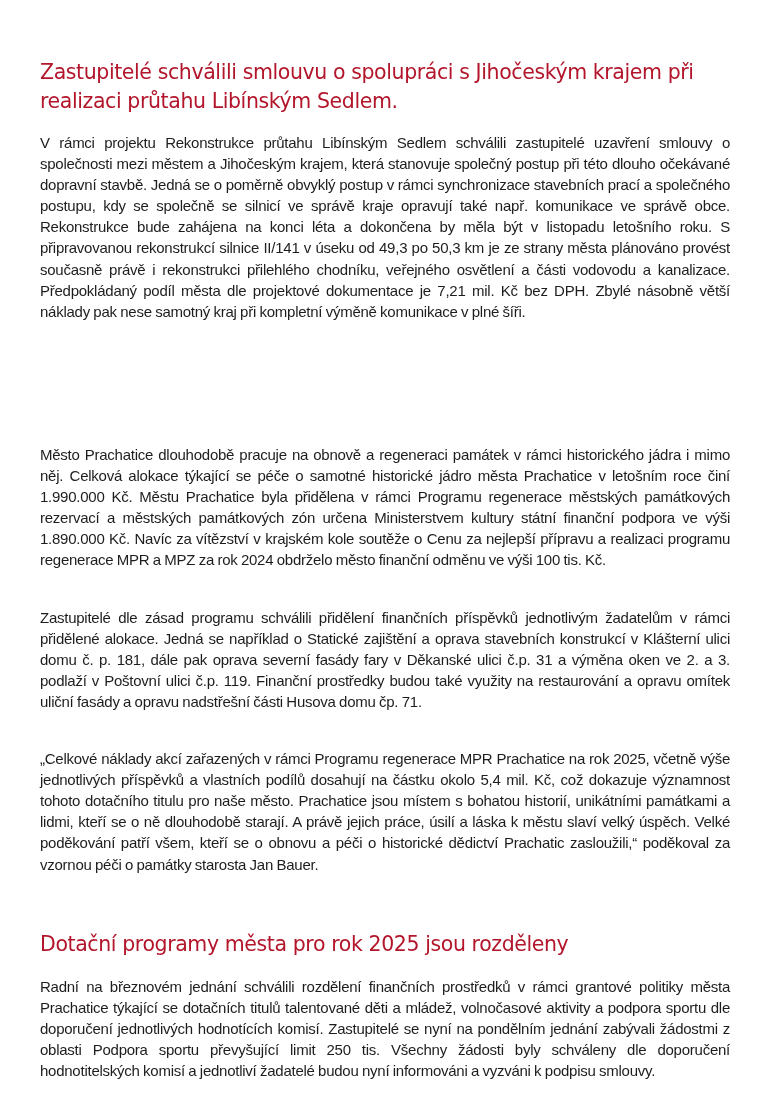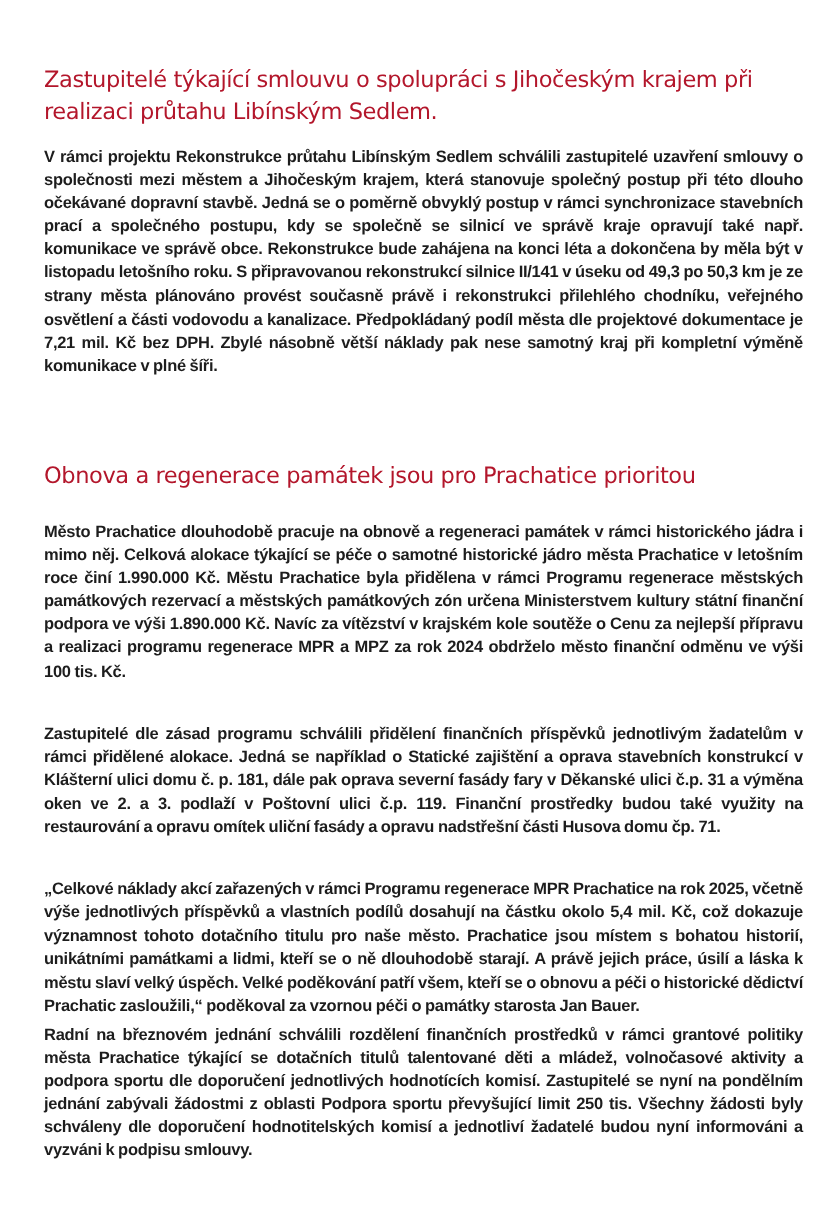--- a/index.html
+++ b/index.html
@@ -17,44 +17,43 @@
   }
   p {
     margin: 0;
     font-family: "Liberation Sans", sans-serif;
     color: #1d1d1d;
     font-size: 15px;
     line-height: 21.1px;
     text-align: justify;
     letter-spacing: -0.25px;
     word-spacing: -0.5px;
-    font-weight: bold;
   }
   #a1 { top: 58px; }
   #a1 p { margin-top: 16px; }
   #a2 { top: 418px; }
   #a2 p.first { margin-top: 26px; }
   #a2 p.gap { margin-top: 36px; }
   #a3 { top: 930px; }
-  #a3 p { }
+  #a3 p { margin-top: 17px; }
 </style>
 </head>
 <body>
 
 <div class="page">
 
   <section class="article" id="a1">
-    <h2>Zastupitelé týkající smlouvu o spolupráci s Jihočeským krajem při realizaci průtahu Libínským Sedlem.</h2>
+    <h2>Zastupitelé schválili smlouvu o spolupráci s Jihočeským krajem při realizaci průtahu Libínským Sedlem.</h2>
     <p>V rámci projektu Rekonstrukce průtahu Libínským Sedlem schválili zastupitelé uzavření smlouvy o společnosti mezi městem a Jihočeským krajem, která stanovuje společný postup při této dlouho očekávané dopravní stavbě. Jedná se o poměrně obvyklý postup v rámci synchronizace stavebních prací a společného postupu, kdy se společně se silnicí ve správě kraje opravují také např. komunikace ve správě obce. Rekonstrukce bude zahájena na konci léta a dokončena by měla být v listopadu letošního roku.  S připravovanou rekonstrukcí silnice II/141 v úseku od 49,3 po 50,3 km je ze strany města plánováno provést současně právě i rekonstrukci přilehlého chodníku, veřejného osvětlení a části vodovodu a kanalizace. Předpokládaný podíl města dle projektové dokumentace je 7,21 mil. Kč bez DPH.  Zbylé násobně větší náklady pak nese samotný kraj při kompletní výměně komunikace v plné šíři.</p>
   </section>
 
   <section class="article" id="a2">
-    <h2>Obnova a regenerace památek jsou pro Prachatice prioritou</h2>
     <p class="first">Město Prachatice dlouhodobě pracuje na obnově a regeneraci památek v rámci historického jádra i mimo něj. Celková alokace týkající se péče o samotné historické jádro města Prachatice v letošním roce činí 1.990.000 Kč. Městu Prachatice byla přidělena v rámci Programu regenerace městských památkových rezervací a městských památkových zón určena Ministerstvem kultury státní finanční podpora ve výši 1.890.000 Kč. Navíc za vítězství v krajském kole soutěže o Cenu za nejlepší přípravu a realizaci programu regenerace MPR a MPZ za rok 2024 obdrželo město finanční odměnu ve výši 100 tis. Kč.</p>
     <p class="gap">Zastupitelé dle zásad programu schválili přidělení finančních příspěvků jednotlivým žadatelům v rámci přidělené alokace. Jedná se například o Statické zajištění a oprava stavebních konstrukcí v Klášterní ulici domu č. p. 181, dále pak oprava severní fasády fary v Děkanské ulici č.p. 31 a výměna oken ve 2. a 3. podlaží v Poštovní ulici č.p. 119. Finanční prostředky budou také využity na restaurování a opravu omítek uliční fasády a opravu nadstřešní části Husova domu čp. 71.</p>
     <p class="gap">„Celkové náklady akcí zařazených v rámci Programu regenerace MPR Prachatice na rok 2025, včetně výše jednotlivých příspěvků a vlastních podílů dosahují na částku okolo 5,4 mil. Kč, což dokazuje významnost tohoto dotačního titulu pro naše město. Prachatice jsou místem s bohatou historií, unikátními památkami a lidmi, kteří se o ně dlouhodobě starají. A právě jejich práce, úsilí a láska k městu slaví velký úspěch. Velké poděkování patří všem, kteří se o obnovu a péči o historické dědictví Prachatic zasloužili,“ poděkoval za vzornou péči o památky starosta Jan Bauer.</p>
   </section>
 
   <section class="article" id="a3">
+    <h2>Dotační programy města pro rok 2025 jsou rozděleny</h2>
     <p>Radní na březnovém jednání schválili rozdělení finančních prostředků v rámci grantové politiky města Prachatice týkající se dotačních  titulů talentované děti a mládež, volnočasové aktivity a podpora sportu dle doporučení jednotlivých hodnotících komisí. Zastupitelé se nyní na pondělním jednání zabývali žádostmi z oblasti Podpora sportu převyšující limit 250 tis. Všechny žádosti byly schváleny dle doporučení hodnotitelských komisí a jednotliví žadatelé budou nyní informováni a vyzváni k podpisu smlouvy.</p>
   </section>
 
 </div>
 
 </body></html>

